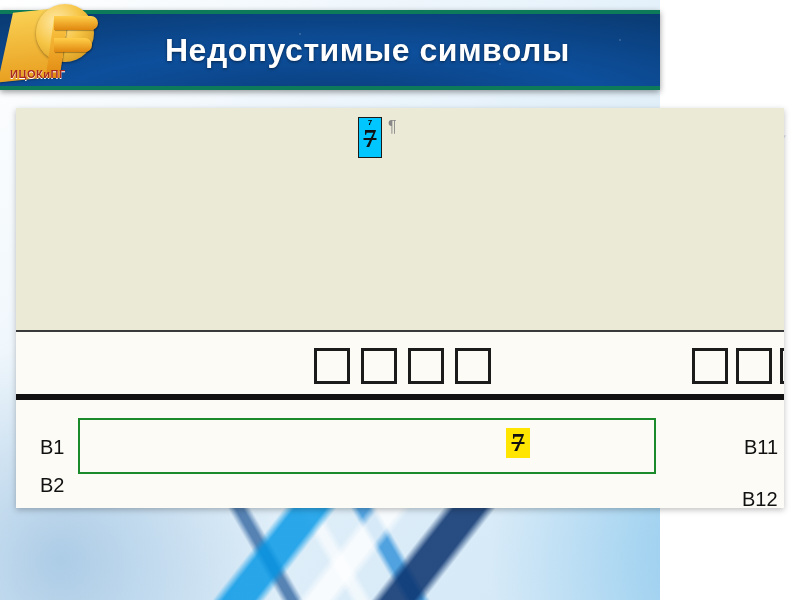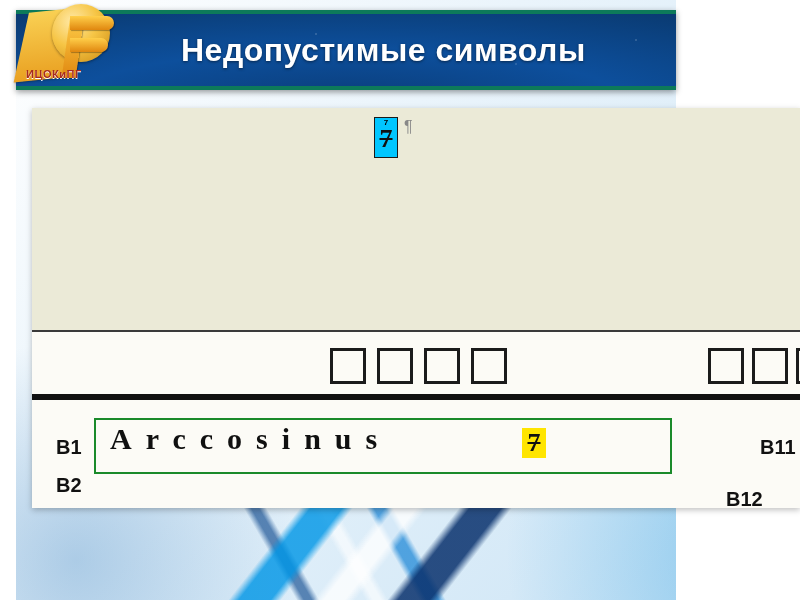--- a/index.html
+++ b/index.html
@@ -12,21 +12,20 @@
     background: #fff;
   }
   .slide {
     position: relative;
     width: 660px;
     height: 600px;
     background:
       radial-gradient(circle at 750px 550px, rgba(0,140,220,0.35) 0px, rgba(0,140,220,0) 260px),
       radial-gradient(circle at 60px  560px, rgba(0, 90,170,0.25) 0px, rgba(0, 90,170,0) 220px),
       linear-gradient(135deg,#ffffff 0%,#eaf4fb 40%,#cfe6f6 100%);
-    margin-left: 16px;
   }
 
   
   .slide::before, .slide::after {
     content:"";
     position:absolute;
     pointer-events:none;
   }
   .slide::before {
     left:-60px; bottom:-40px; width:500px; height:500px;
@@ -191,21 +190,21 @@
   .thickline {
     position:absolute;
     left:0; right:0; top:64px;
     height:6px; background:#111;
   }
 
   
   .rowlabel {
     position:absolute;
     font-family:Arial, sans-serif;
-    font-weight:bold;
+    font-weight:normal;
     font-size:20px;
     color:#111;
   }
   .answerbox {
     position:absolute;
     border:2px solid #1a8a2a;
     background:transparent;
   }
   .hand {
     position:absolute;
@@ -263,22 +262,19 @@
         <div class="box" style="left:676px;"></div>
         <div class="box" style="left:720px;"></div>
         <div class="box" style="left:764px;"></div>
       </div>
 
       <div class="thickline"></div>
 
       <div class="rowlabel" style="left:24px; top:106px;">В1</div>
       <div class="rowlabel" style="left:728px; top:106px;">В11</div>
       <div class="answerbox" style="left:62px; top:88px; width:574px; height:52px;"></div>
-      <div class="hand" style="left:78px; top:92px;">
-        <span>A</span><span>r</span><span>c</span><span>c</span><span>o</span><span>s</span><span>i</span><span>n</span><span>u</span><span>s</span>
-      </div>
       <div class="hl7b" style="left:490px; top:98px;">7</div>
 
       <div class="rowlabel" style="left:24px; top:144px;">В2</div>
-      <div class="rowlabel" style="left:694px; top:158px;">В12</div>
+      <div class="rowlabel" style="left:726px; top:158px;">В12</div>
     </div>
   </div>
 </div>
 
 </body></html>

